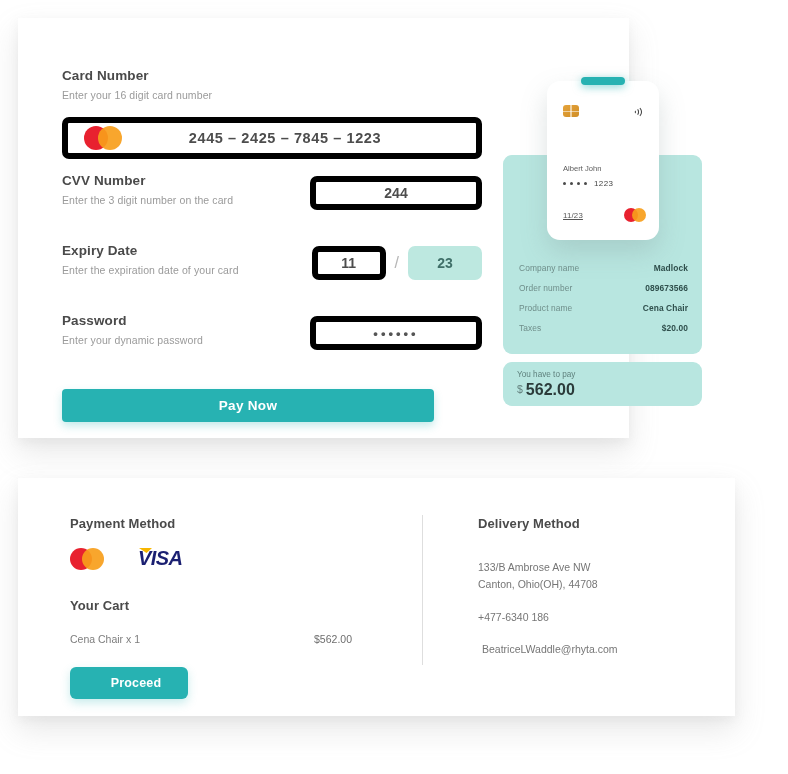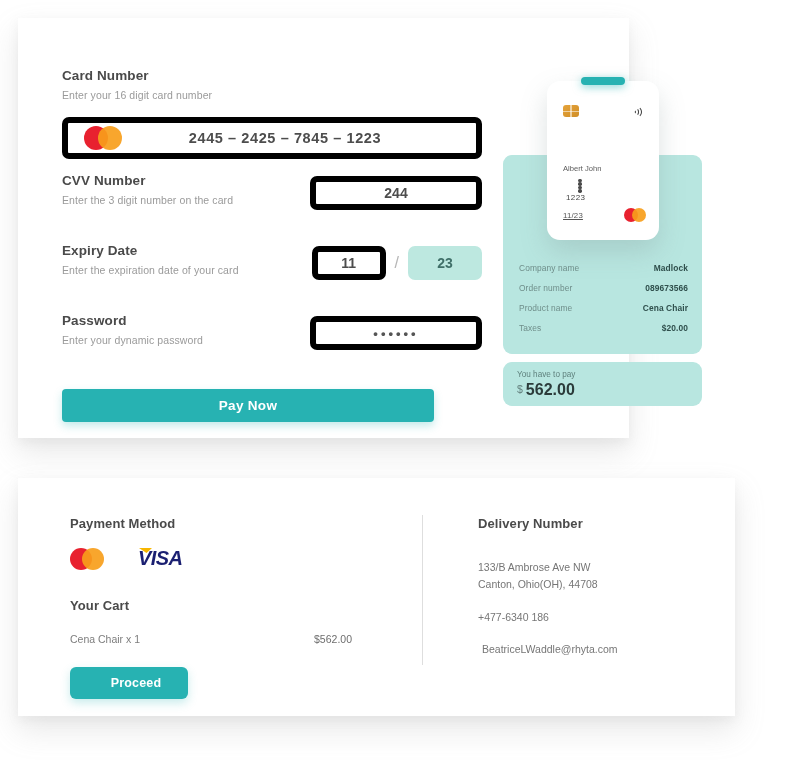--- a/index.html
+++ b/index.html
@@ -155,21 +155,21 @@
   #contactless { position: absolute; right: 14px; top: 24px; width: 14px; height: 14px; }
   #contactless span {
     position: absolute; border: 1.3px solid #3b3b3b; border-radius: 50%;
     border-color: transparent #3b3b3b transparent transparent;
   }
   #contactless span:nth-child(1) { width: 4px;  height: 4px;  right: 9px; top: 5px; }
   #contactless span:nth-child(2) { width: 8px;  height: 8px;  right: 6px; top: 3px; }
   #contactless span:nth-child(3) { width: 12px; height: 12px; right: 3px; top: 1px; }
 
   #card-holder { position: absolute; left: 16px; top: 83px; font-size: 7.6px; color: #5b5b5b; }
-  #card-digits { position: absolute; left: 16px; top: 98px; font-size: 8px; color: #444; display: flex; align-items: flex-end; flex-direction: column; }
+  #card-digits { position: absolute; left: 16px; top: 98px; font-size: 8px; color: #444; display: flex; align-items: center; }
   #card-digits .dot {
     width: 3.4px; height: 3.4px; border-radius: 50%; background: #4a4a4a;
     display: inline-block; margin-right: 3.6px;
   }
   #card-digits .last4 { margin-left: 3px; letter-spacing: 0.4px; }
   #card-expiry { position: absolute; left: 16px; top: 130px; font-size: 7.8px; color: #555; letter-spacing: 0.2px; text-decoration: underline; }
   #card-brand { position: absolute; right: 13px; top: 127px; width: 22px; height: 14px; }
   #card-brand i { position: absolute; top: 0; width: 14px; height: 14px; border-radius: 50%; }
   #card-brand i.red { left: 0; background: #e8212f; }
   #card-brand i.amb { left: 8px; background: #f79e1b; opacity: 0.92; }
@@ -352,21 +352,21 @@
       <span>Cena Chair  x 1</span>
       <span class="amt">$562.00</span>
     </div>
 
     <button id="proceed-button">Proceed</button>
   </div>
 
   <div id="bottom-divider"></div>
 
   <div id="addr-section">
-    <div class="sec-title">Delivery Number</div>
+    <div class="sec-title">Delivery Method</div>
     <div id="addr-lines">
       <div>133/B Ambrose Ave NW</div>
       <div>Canton, Ohio(OH), 44708</div>
     </div>
     <div id="addr-phone">+477-6340 186</div>
     <div id="addr-email">BeatriceLWaddle@rhyta.com</div>
   </div>
 </div>
 
 </body></html>

